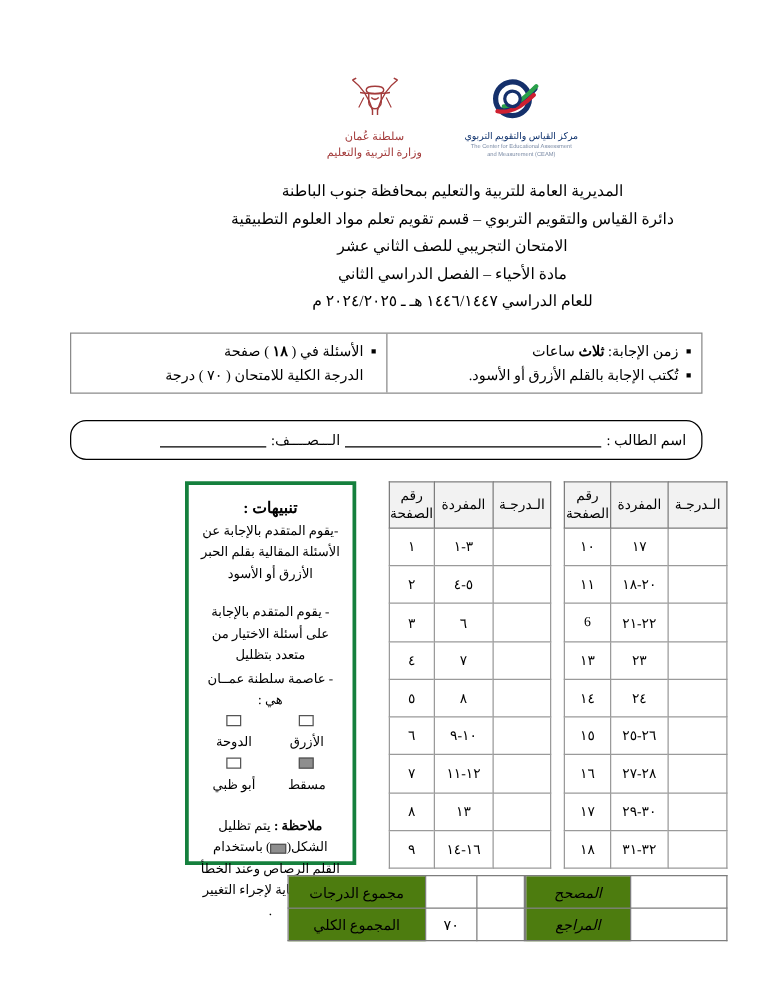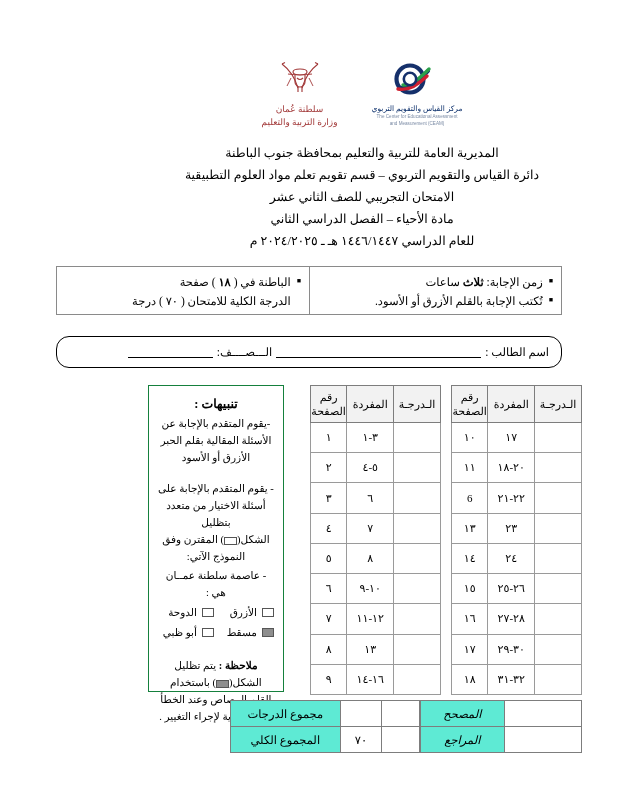--- a/index.html
+++ b/index.html
@@ -161,21 +161,21 @@
     flex-direction: row;
     justify-content: flex-start;
     gap: 0;
   }
 
   .notes-panel {
     width: 176px;
     margin-right: 0;
     margin-left: 12px;
     order: 3;
-    border: 1px solid #15803d;
+    border: 3px solid #15803d;
     box-sizing: border-box;
     padding: 10px 9px 8px 9px;
     font-size: 11px;
     line-height: 17px;
     text-align: center;
     height: 307px;
   }
   .notes-title {
     font-weight: bold;
     font-size: 12.5px;
@@ -198,20 +198,21 @@
   .opt-grid {
     margin-top: 3px;
     display: grid;
     grid-template-columns: 1fr 1fr;
     row-gap: 3px;
     column-gap: 4px;
     font-size: 10.5px;
   }
   .opt {
     display: flex;
+    flex-direction: column;
     align-items: center;
     gap: 5px;
     justify-content: flex-start;
   }
   .opt .box {
     width: 12px;
     height: 9px;
     border: 1px solid #555;
     box-sizing: border-box;
     background: #fff;
@@ -276,21 +277,21 @@
     border-collapse: collapse;
     font-size: 11.5px;
     table-layout: fixed;
   }
   table.sum td {
     border: 1px solid #7d7d7d;
     height: 25px;
     padding: 0 6px;
     text-align: center;
   }
-  table.sum td.lbl { background: #5eead4; }
+  table.sum td.lbl { background: #4d7c0f; }
   table.sum.tot { width: 190px; margin-left: 22px; }
   table.sum.tot col.a { width: 58%; }
   table.sum.tot col.b { width: 20%; }
   table.sum.tot col.c { width: 22%; }
   table.sum.staff { width: 162px; font-style: italic; }
   table.sum.staff col.a { width: 52%; }
   table.sum.staff col.b { width: 48%; }
 </style>
 </head>
 <body>
@@ -354,21 +355,21 @@
       </div>
       <div class="info-line">
         <span class="bullet">■</span>
         <span class="txt">تُكتب الإجابة بالقلم الأزرق أو الأسود.</span>
       </div>
     </div>
 
     <div class="info-col left">
       <div class="info-line">
         <span class="bullet">■</span>
-        <span class="txt"><span>الباطنة في (  </span><b>١٨</b><span>   ) صفحة</span></span>
+        <span class="txt"><span>الأسئلة في (  </span><b>١٨</b><span>   ) صفحة</span></span>
       </div>
       <div class="info-line">
         <span class="bullet blank">■</span>
         <span class="txt"><span>الدرجة الكلية للامتحان ( </span><span>٧٠</span><span> ) درجة</span></span>
       </div>
     </div>
 
   </div>
 
   <div class="name-box">
@@ -502,21 +503,20 @@
             <td>٩</td>
           </tr>
         </tbody>
     </table>
 
     <div class="notes-panel">
       <div class="notes-title">تنبيهات :</div>
       <div class="notes-p">-يقوم  المتقدم بالإجابة عن الأسئلة المقالية بقلم الحبر الأزرق أو الأسود</div>
       <div class="notes-gap"></div>
       <div class="notes-p">- يقوم المتقدم بالإجابة على أسئلة الاختيار من متعدد بتظليل</div>
-      <div class="notes-p"><span>الشكل(</span><span class="inline-box"></span><span>) المقترن وفق النموذج الآتي:</span></div>
 
       <div class="notes-q">- عاصمة سلطنة عمــان هي :</div>
 
       <div class="opt-grid">
         <div class="opt">
           <span class="box"></span>
           <span>الأزرق</span>
         </div>
         <div class="opt">
           <span class="box"></span>

